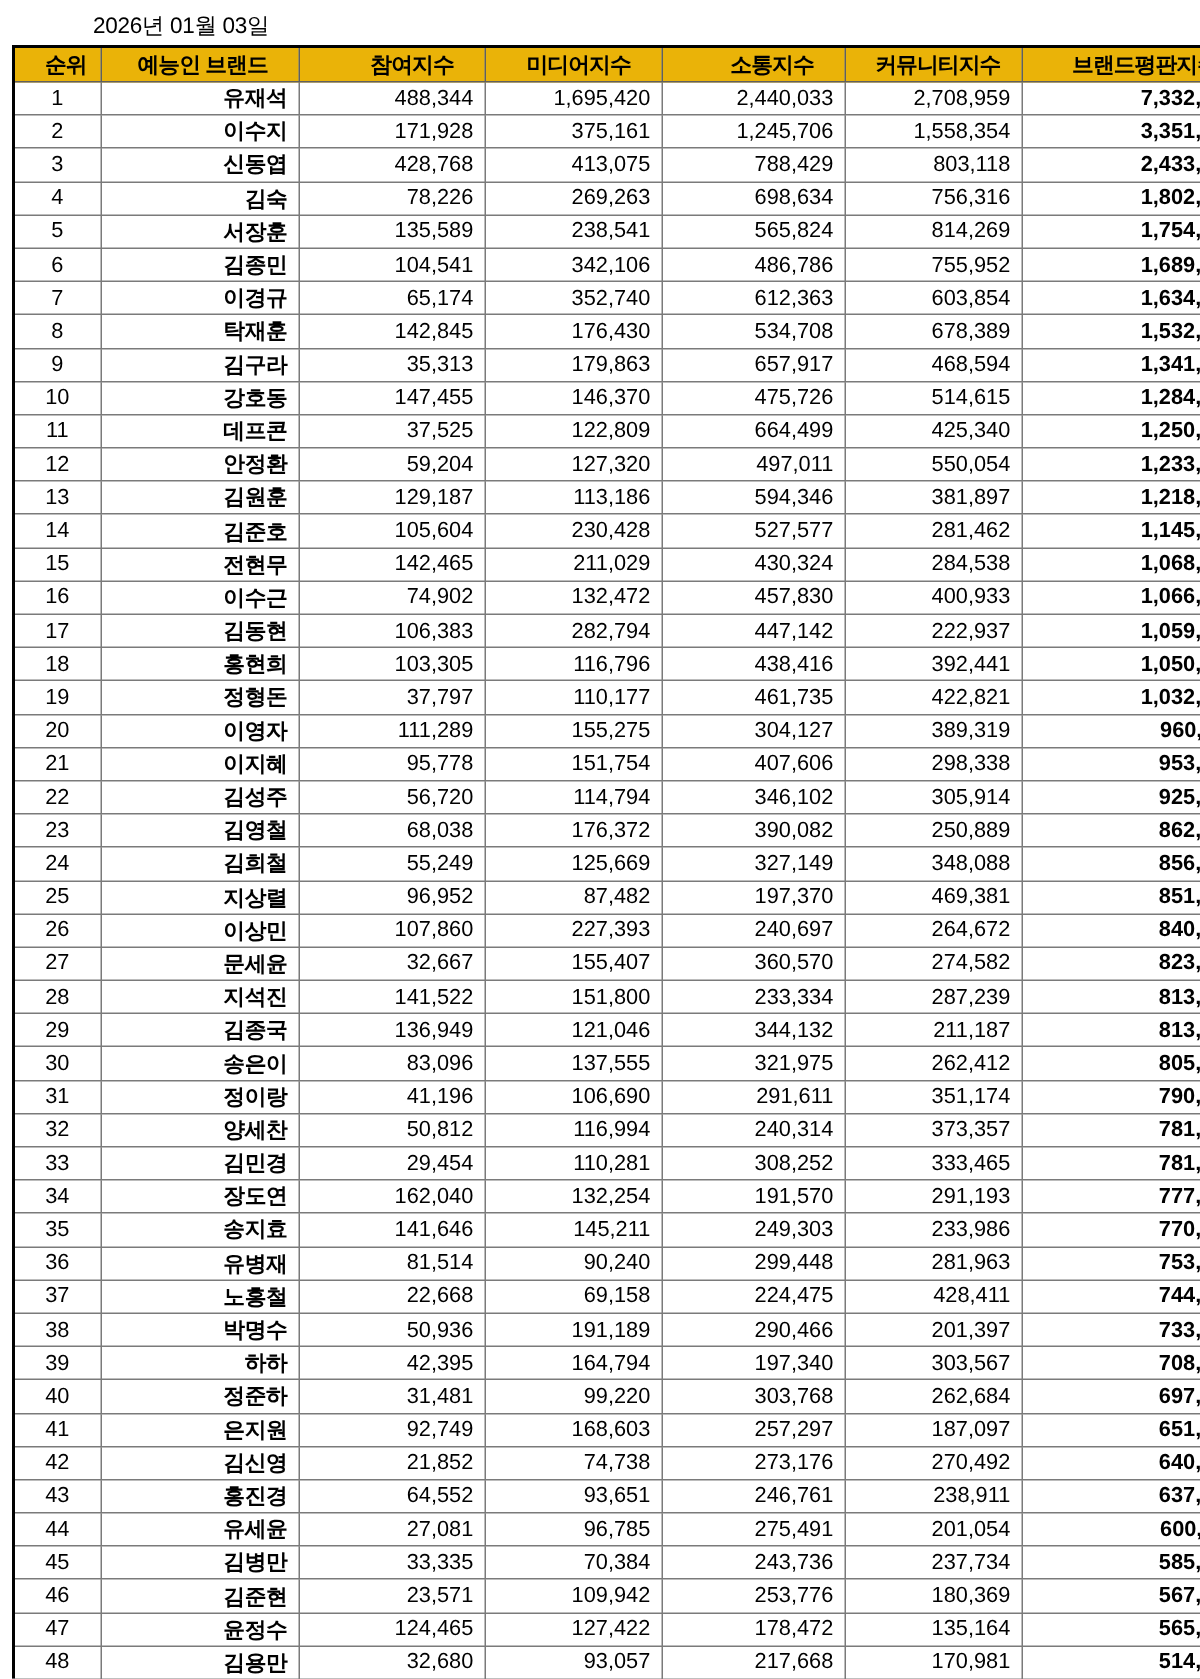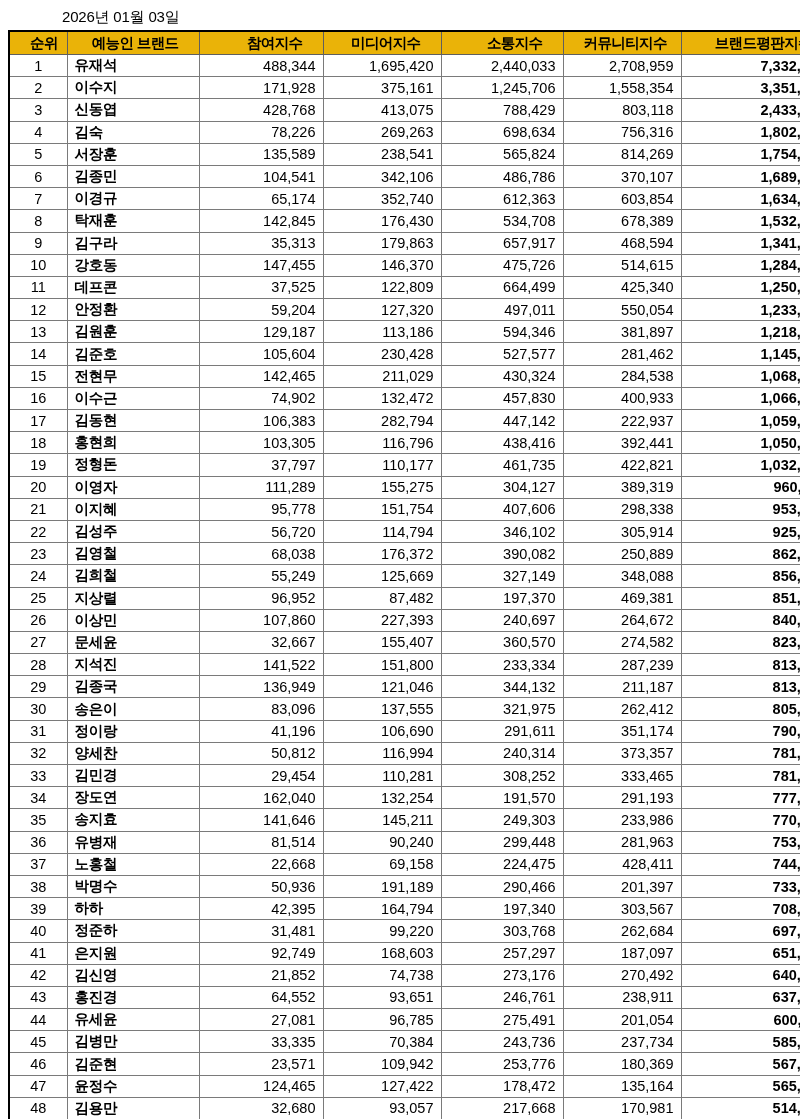--- a/index.html
+++ b/index.html
@@ -70,21 +70,21 @@
     padding: 0 7px;
     color: #000000;
     white-space: nowrap;
     overflow: hidden;
   }
   td.cell-rank {
     text-align: center;
     font-weight: 400;
   }
   td.cell-brand {
-    text-align: left;
+    text-align: right;
     font-weight: 700;
     letter-spacing: -0.3px;
   }
   td.cell-num {
     text-align: right;
     font-weight: 400;
   }
   td.cell-total {
     text-align: right;
     font-weight: 700;
@@ -167,21 +167,21 @@
             <td class="cell-num">565,824</td>
             <td class="cell-num">814,269</td>
             <td class="cell-total">1,754,223</td>
           </tr>
           <tr>
             <td class="cell-rank">6</td>
             <td class="cell-brand">김종민</td>
             <td class="cell-num">104,541</td>
             <td class="cell-num">342,106</td>
             <td class="cell-num">486,786</td>
-            <td class="cell-num">370,107</td>
+            <td class="cell-num">755,952</td>
             <td class="cell-total">1,689,385</td>
           </tr>
           <tr>
             <td class="cell-rank">7</td>
             <td class="cell-brand">이경규</td>
             <td class="cell-num">65,174</td>
             <td class="cell-num">352,740</td>
             <td class="cell-num">612,363</td>
             <td class="cell-num">603,854</td>
             <td class="cell-total">1,634,132</td>

